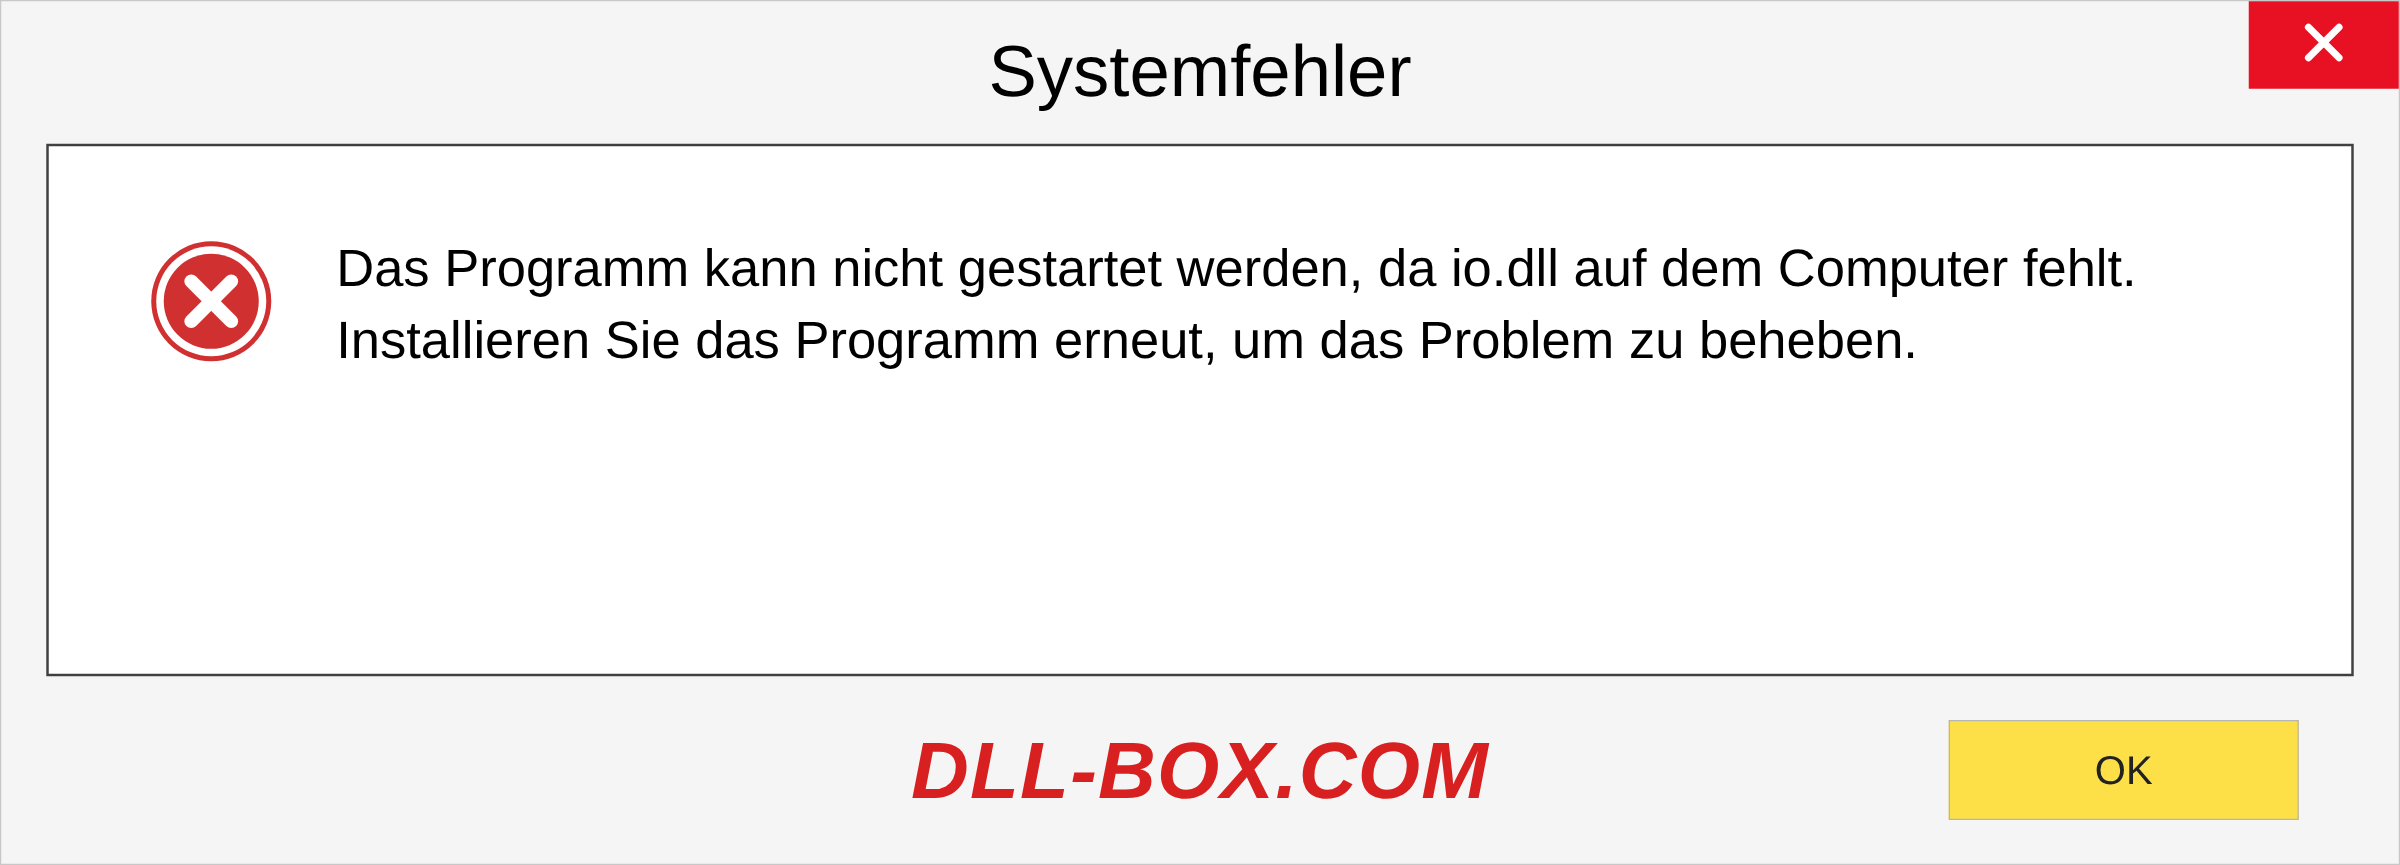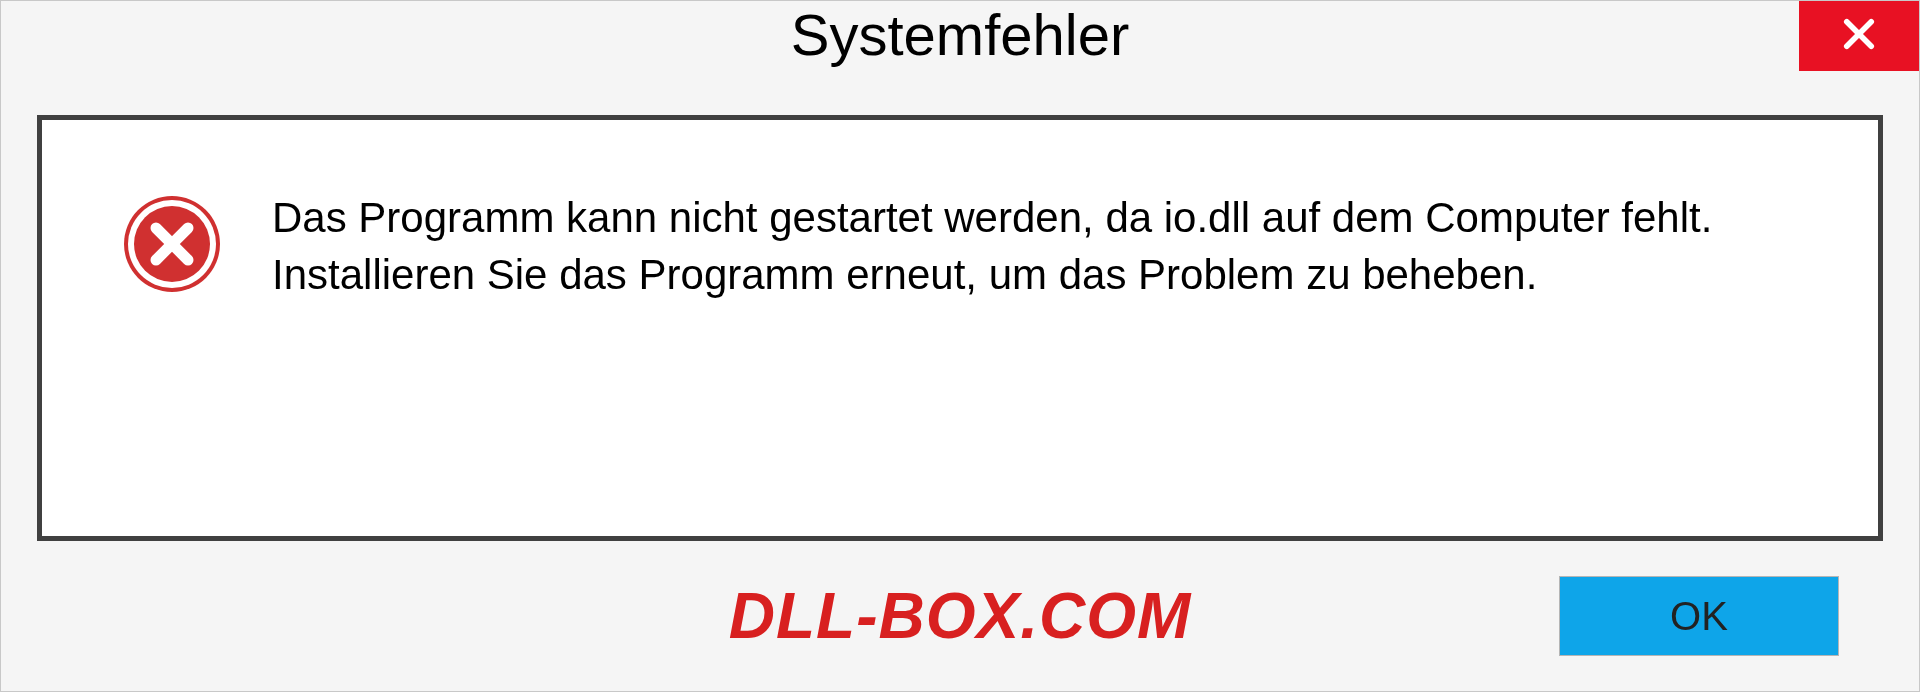--- a/index.html
+++ b/index.html
@@ -19,21 +19,21 @@
       height: 100%;
       background: #f5f5f5;
       border: 1px solid #c8c8c8;
       display: flex;
       flex-direction: column;
       position: relative;
     }
     .titlebar {
       height: 90px;
       display: flex;
-      align-items: flex-start;
+      align-items: flex-end;
       justify-content: center;
       position: relative;
     }
     .title {
       font-size: 58px;
       font-weight: 400;
       color: #000;
     }
     .close-btn {
       position: absolute;
@@ -47,21 +47,21 @@
       justify-content: center;
       cursor: pointer;
     }
     .close-btn svg {
       width: 42px;
       height: 42px;
     }
     .content {
       margin: 24px 36px 0 36px;
       background: #fff;
-      border: 5px solid #404040;
+      border: 2px solid #404040;
       flex: 1;
       display: flex;
       align-items: flex-start;
       padding: 70px 60px 90px 80px;
     }
     .error-icon {
       width: 100px;
       height: 100px;
       flex-shrink: 0;
       margin-right: 50px;
@@ -88,23 +88,23 @@
       font-size: 64px;
       font-weight: 800;
       font-style: italic;
       color: #d82020;
       letter-spacing: 1px;
       font-family: Arial, sans-serif;
     }
     .ok-btn {
       width: 280px;
       height: 80px;
-      background: #0ea5e9;
+      background: #fde047;
       border: 1px solid #b5b5b5;
-      font-size: 40px;
+      font-size: 32px;
       color: #222;
       font-family: inherit;
       cursor: pointer;
       display: flex;
       align-items: center;
       justify-content: center;
     }
   </style>
 </head>
 <body>

